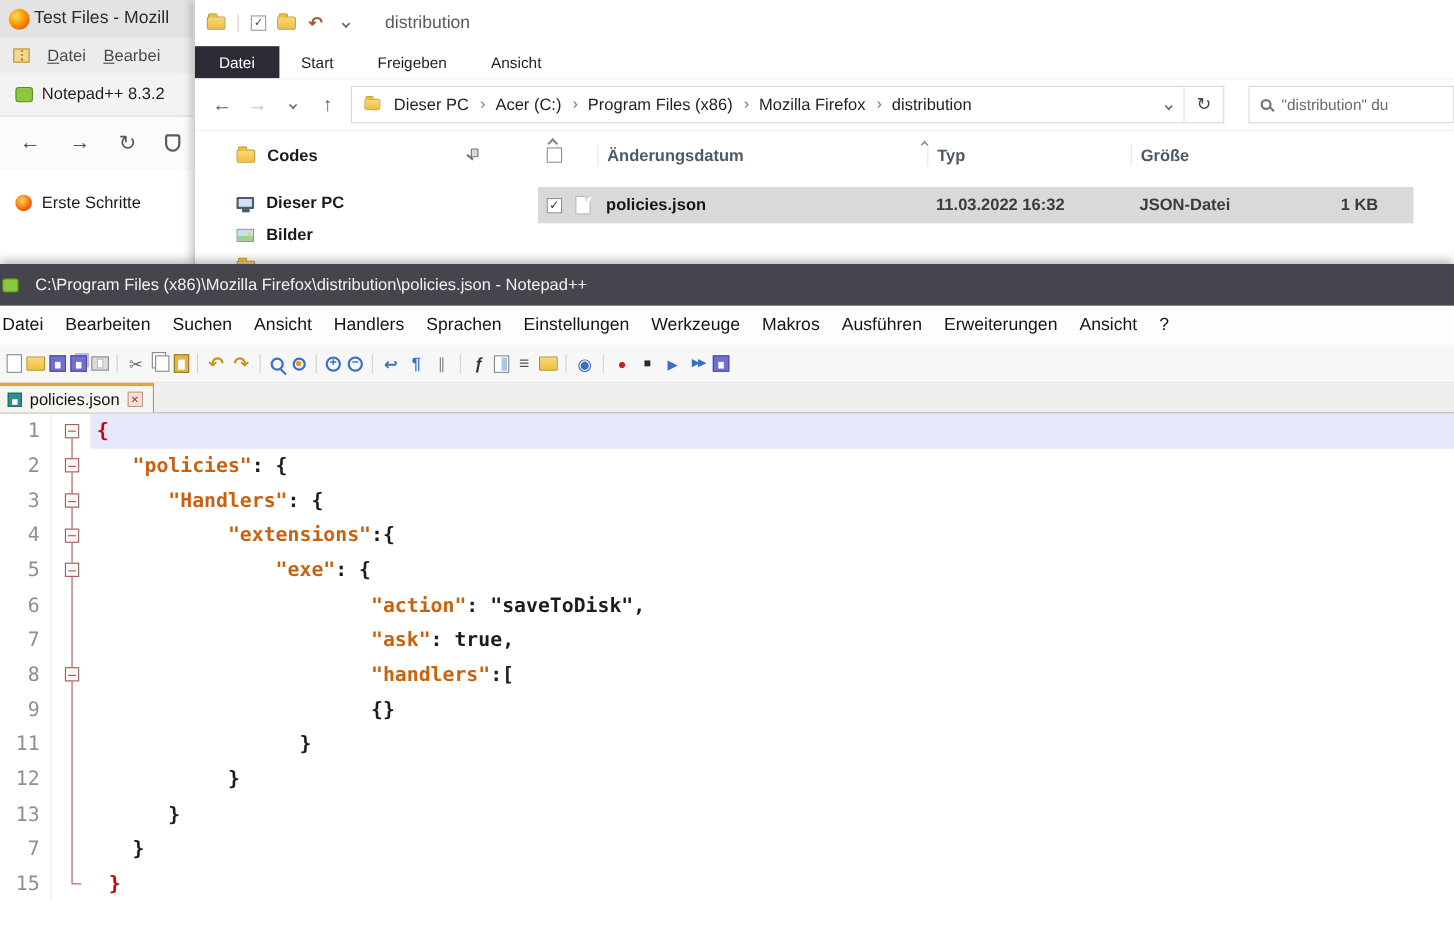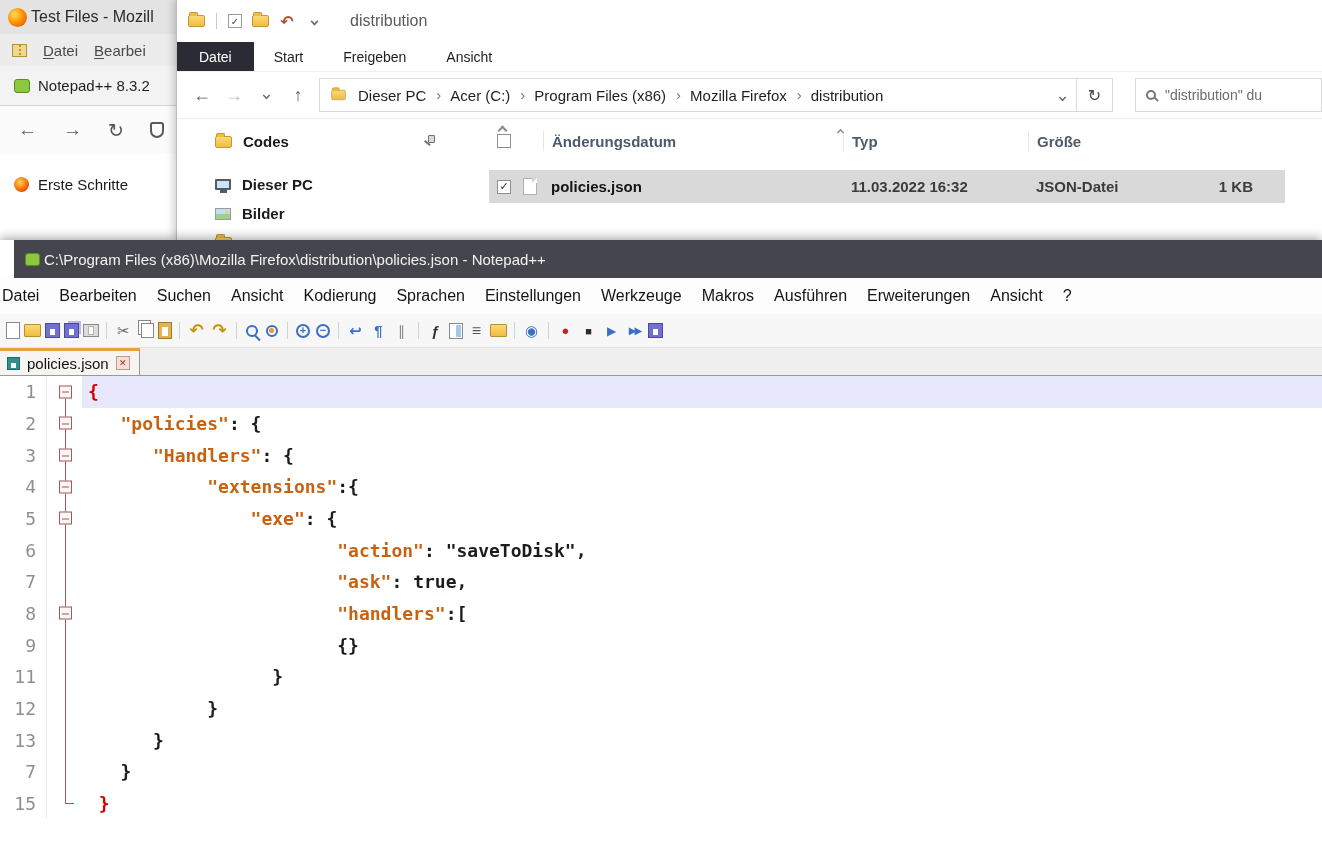--- a/index.html
+++ b/index.html
@@ -96,22 +96,22 @@
   .frow.fsel{background:#d9d9d9;}
   .fico{width:14px;height:17px;background:#fff;border:1px solid #b0b0b0;position:relative;margin-left:4px;}
   .fico::before{content:"";position:absolute;right:-1px;top:-1px;border-style:solid;border-width:0 5px 5px 0;
                 border-color:transparent #fff #d2d2d2 transparent;transform:rotate(90deg);}
   .fname{color:#141414;padding-left:8px;}
   .fdate,.ftype{padding-left:8px;}
   .fsize{text-align:right;padding-right:32px;}
 
   
   .np{position:absolute;left:0;top:240px;width:1322px;height:611px;background:#fff;box-shadow:0 -3px 9px rgba(0,0,0,.3);}
-  .np-title{height:38px;background:#45454d;color:#f2f2f2;display:flex;align-items:center;gap:4px;
-            padding-left:15px;font-size:15px;white-space:nowrap;overflow:hidden;margin-left:14px;}
+  .np-title{height:38px;background:#45454d;color:#f2f2f2;display:flex;align-items:center;gap:15px;
+            padding-left:6px;font-size:15px;white-space:nowrap;overflow:hidden;}
   .np-ico{width:15px;height:13px;background:#8dc63f;border:1px solid #5a8f1f;border-radius:3px;margin-left:-4px;flex:0 0 auto;}
   .np-menu{height:36px;display:flex;align-items:center;font-size:16px;color:#141414;background:#fdfdfd;margin-left:-8px;}
   .npmi{padding:0 10px;cursor:default;}
   .np-toolbar{height:34px;display:flex;align-items:center;padding-left:4px;background:#f7f7f7;border-bottom:1px solid #e4e4e4;}
   .tbi{width:19px;height:19px;display:inline-flex;align-items:center;justify-content:center;margin:0 2px;flex:0 0 auto;position:relative;}
   .tbsep{width:1px;height:17px;background:#d2d2d2;margin:0 5px;flex:0 0 auto;}
   .i-new-file{background:#fff;border:1px solid #8a8a8a;width:14px;height:17px;}
   .i-open-folder,.i-folder-workspace{width:17px;height:13px;background:linear-gradient(#fbd978,#f0bd3e);border:1px solid #b8902e;border-radius:1px;}
   .i-save,.i-save-all,.i-save-macro{width:15px;height:15px;background:#7070cf;border:1px solid #4a4a9e;}
   .i-save::before,.i-save-all::before,.i-save-macro::before{content:"";position:absolute;left:4px;right:4px;bottom:2px;height:6px;background:#fff;}
@@ -303,21 +303,21 @@
   <div class="np">
     <div class="np-title">
       <span class="np-ico"></span>
       <span>C:\Program Files (x86)\Mozilla Firefox\distribution\policies.json - Notepad++</span>
     </div>
     <div class="np-menu">
         <span class="npmi">Datei</span>
         <span class="npmi">Bearbeiten</span>
         <span class="npmi">Suchen</span>
         <span class="npmi">Ansicht</span>
-        <span class="npmi">Kodierung</span>
+        <span class="npmi">Handlers</span>
         <span class="npmi">Sprachen</span>
         <span class="npmi">Einstellungen</span>
         <span class="npmi">Werkzeuge</span>
         <span class="npmi">Makros</span>
         <span class="npmi">Ausführen</span>
         <span class="npmi">Erweiterungen</span>
         <span class="npmi">Ansicht</span>
         <span class="npmi">?</span>
       </div>
     <div class="np-toolbar">

